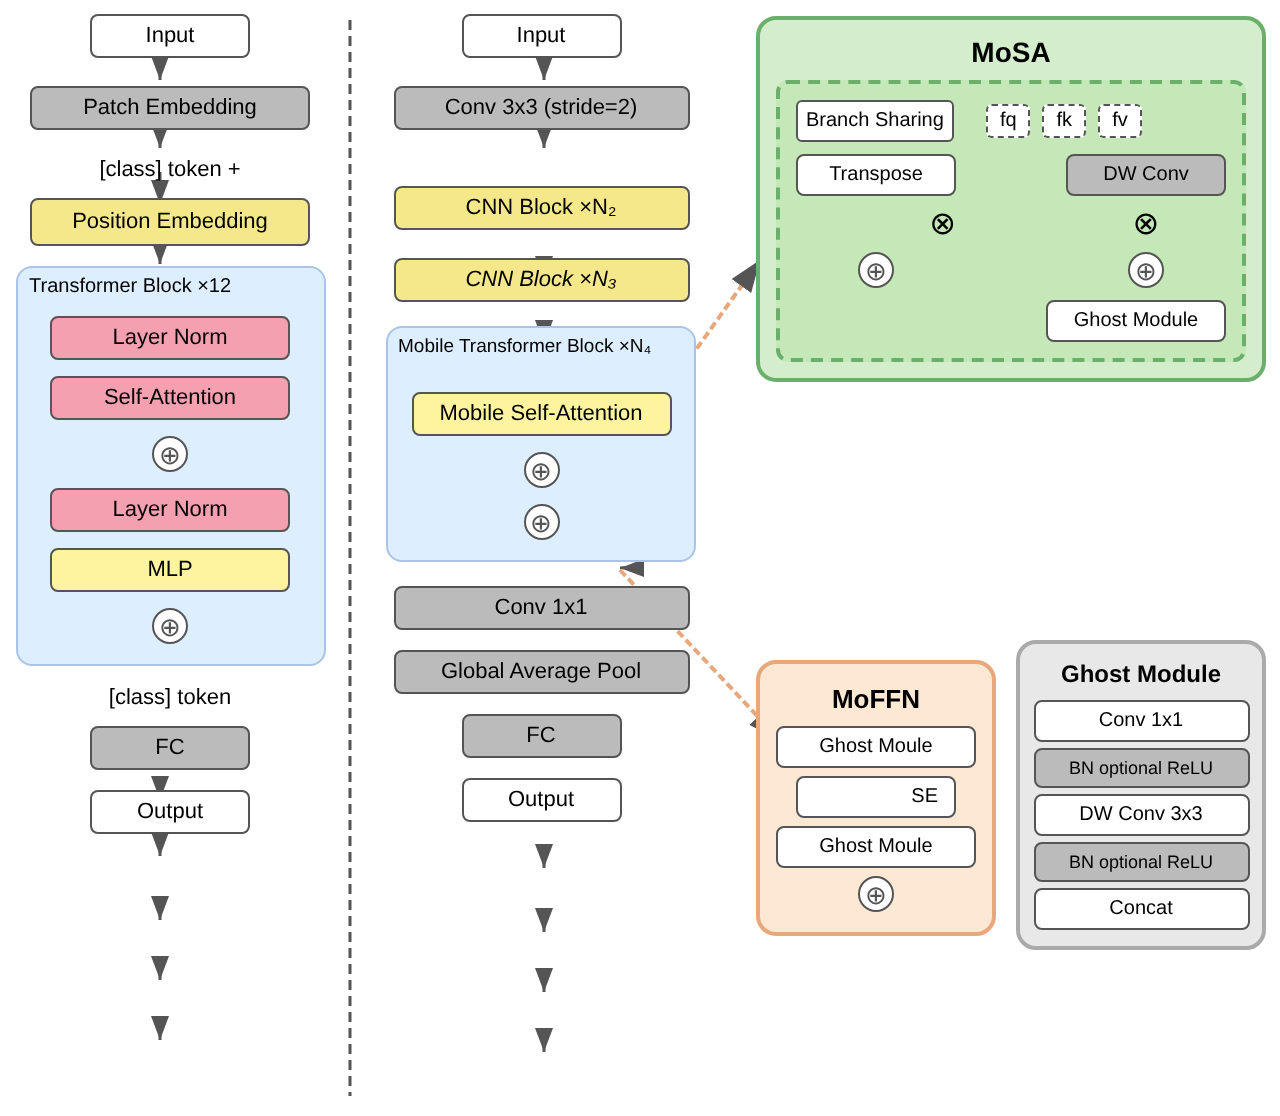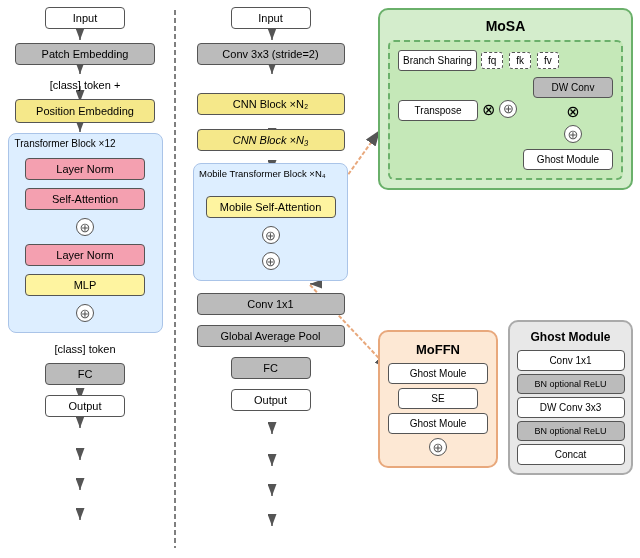--- a/index.html
+++ b/index.html
@@ -267,41 +267,41 @@
 
   </div>
 
   <div style="position:absolute; left:378px; top:8px; width:255px; border:2.5px solid #6ab06a; border-radius:10px; background:#d4edcc; padding:8px;">
     <div style="font-size:14px; font-weight:bold; text-align:center; margin-bottom:6px;">
       <span>MoSA</span>
     </div>
 
     <div style="border:2px dashed #6ab06a; border-radius:6px; background:#c5e8b8; padding:8px; display:flex; flex-direction:column;">
 
-      <div style="display:flex; align-items:center; gap:4px; margin-bottom:6px;">
+      <div style="display:flex; align-items:center; gap:16px; margin-bottom:6px;">
         <div style="font-size:10px; border:1px solid #555; border-radius:3px; padding:3px 4px; background:white; text-align:center; line-height:1.3;">
           <span>Branch
 Sharing</span>
         </div>
 
         <div style="display:flex; gap:6px; align-items:center;">
           <div style="border:1.5px dashed #555; border-radius:3px; padding:2px 6px; background:white; font-size:10px;">
             <span>fq</span>
           </div>
           <div style="border:1.5px dashed #555; border-radius:3px; padding:2px 6px; background:white; font-size:10px;">
             <span>fk</span>
           </div>
           <div style="border:1.5px dashed #555; border-radius:3px; padding:2px 6px; background:white; font-size:10px;">
             <span>fv</span>
           </div>
         </div>
       </div>
 
       <div style="display:flex; align-items:center; justify-content:space-between; margin-bottom:6px;">
-        <div style="display:flex; align-items:flex-start; gap:4px;">
+        <div style="display:flex; flex-direction:column; align-items:flex-end; gap:4px;">
           <div class="box" style="width:80px; font-size:10px;">
             <span>Transpose</span>
           </div>
           <div style="font-size:16px;">⊗</div>
           <div class="circle-plus">⊕</div>
         </div>
         <div style="display:flex; flex-direction:column; align-items:center; gap:4px;">
           <div class="box box-gray" style="width:70px; font-size:10px;">
             <span>DW Conv</span>
           </div>
@@ -318,21 +318,21 @@
   </div>
 
   <div style="position:absolute; left:378px; top:330px; width:120px; border:2.5px solid #e8a87c; border-radius:10px; background:#fde8d4; padding:10px;">
     <div style="font-size:13px; font-weight:bold; text-align:center; margin-bottom:6px;">
       <span>MoFFN</span>
     </div>
     <div style="display:flex; flex-direction:column; align-items:center; gap:4px;">
       <div class="box" style="width:100px; font-size:10px;">
         <span>Ghost Moule</span>
       </div>
-      <div class="box" style="width:60px; font-size:10px;">
+      <div class="box" style="width:60px; font-size:10px;text-align:right;">
         <span>SE</span>
       </div>
       <div class="box" style="width:100px; font-size:10px;">
         <span>Ghost Moule</span>
       </div>
       <div class="circle-plus">⊕</div>
     </div>
   </div>
 
   <div style="position:absolute; left:508px; top:320px; width:125px; border:2.5px solid #aaa; border-radius:10px; background:#e8e8e8; padding:8px;">

